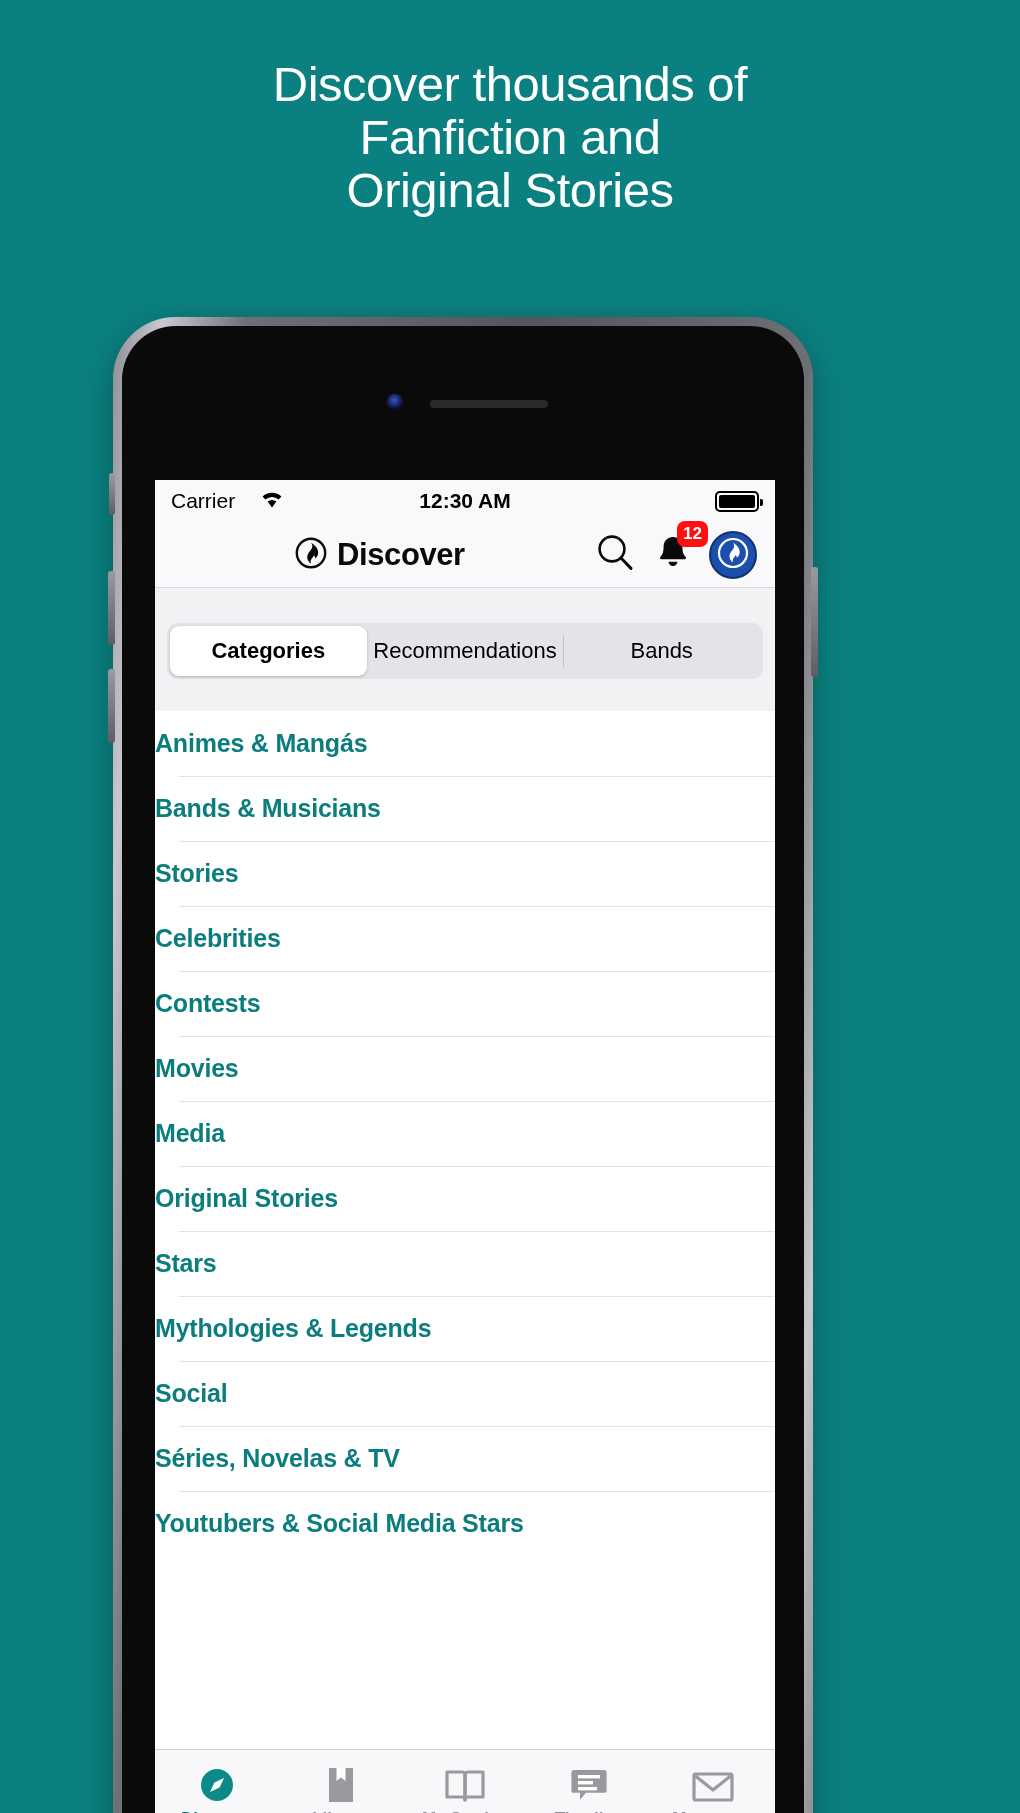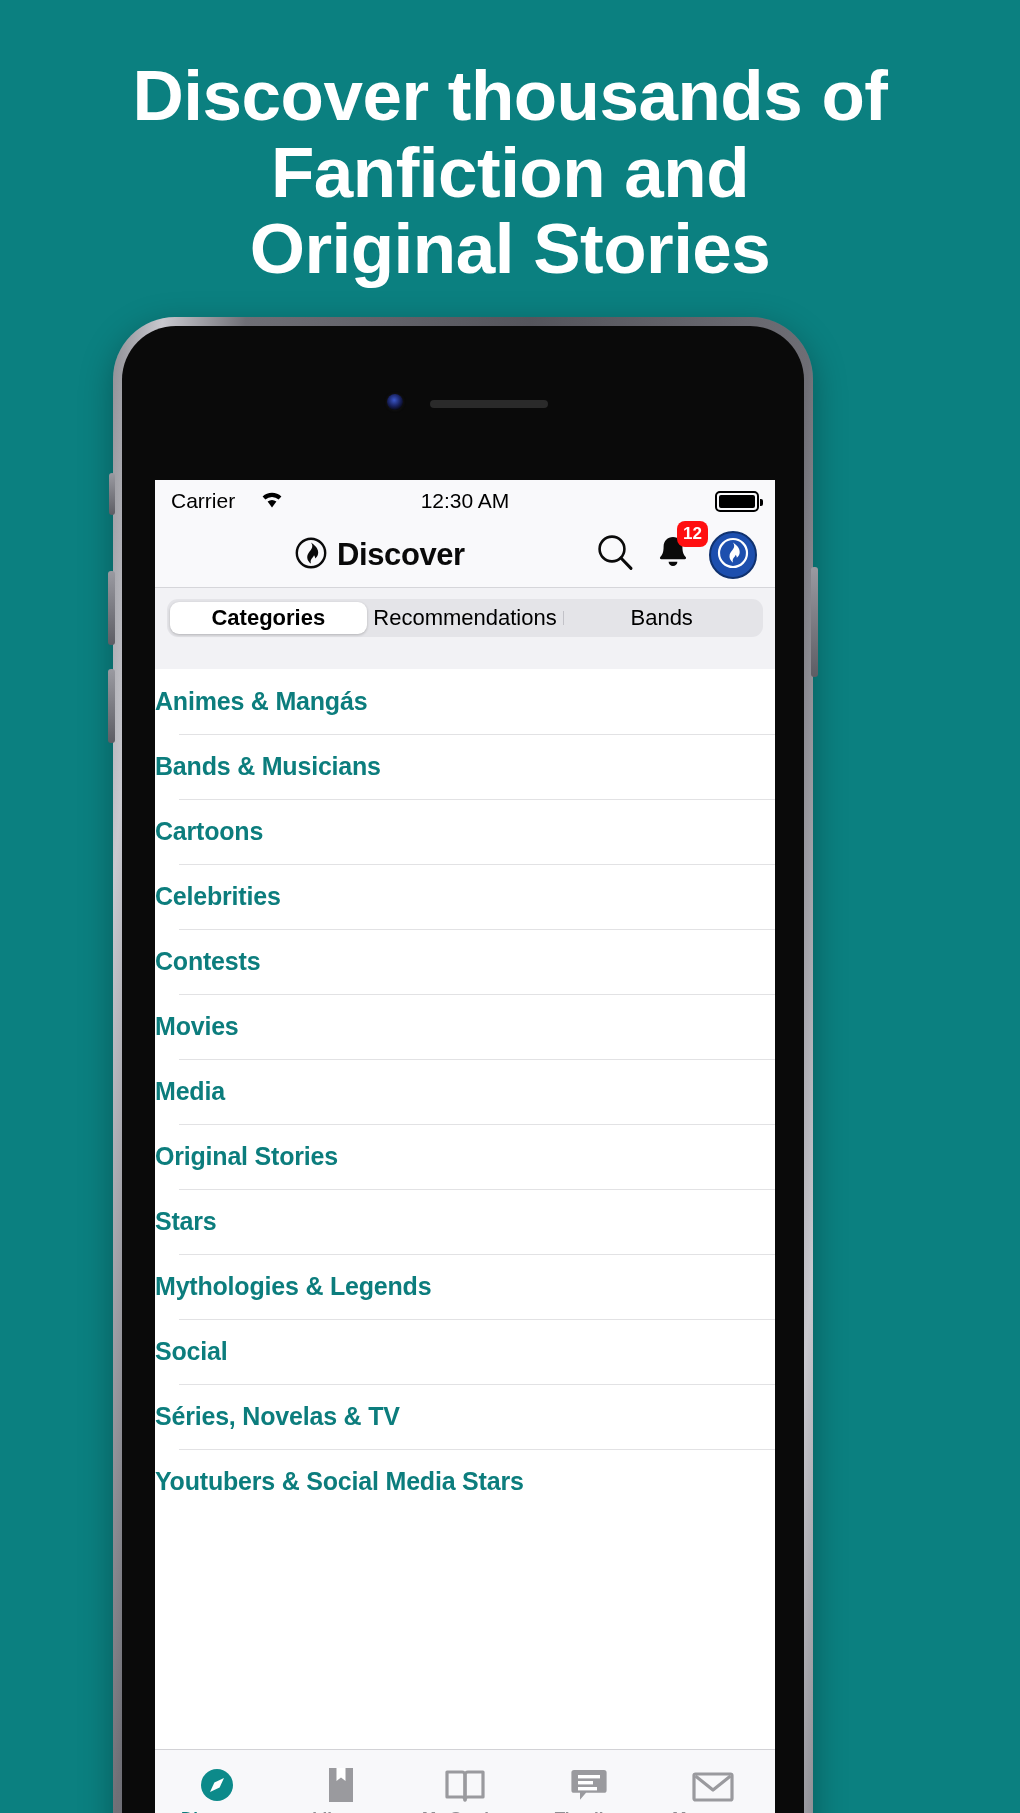--- a/index.html
+++ b/index.html
@@ -17,23 +17,23 @@
   }
 
   
   .headline {
     position: absolute;
     top: 58px;
     left: 0;
     width: 1020px;
     text-align: center;
     color: #ffffff;
-    font-size: 71px;
+    font-size: 49px;
     line-height: 1.08;
-    font-weight: 700;
+    font-weight: 400;
     letter-spacing: -0.5px;
     white-space: pre-line;
   }
 
   
   .phone {
     position: absolute;
     left: 113px;
     top: 317px;
     width: 700px;
@@ -107,21 +107,21 @@
     font-size: 21px;
     color: #000;
     position: relative;
     flex: 0 0 auto;
   }
   .sb-left { display: flex; align-items: center; gap: 24px; }
   .sb-time {
     position: absolute;
     left: 0; right: 0;
     text-align: center;
-    font-weight: 400;
+    font-weight: 700;
     font-size: 21px;
     pointer-events: none;
   }
   .sb-right { margin-left: auto; display: flex; align-items: center; }
   .battery {
     width: 44px; height: 21px;
     border: 2px solid #000;
     border-radius: 5px;
     position: relative;
     padding: 2px;
@@ -198,23 +198,24 @@
   
   .segwrap {
     background: #f2f2f5;
     padding: 11px 12px 12px;
     flex: 0 0 auto;
   }
   .segmented {
     display: flex;
     background: #e4e4e8;
     border-radius: 11px;
-    height: 38px;
+    height: 56px;
     padding: 3px;
     position: relative;
+    margin-top: 24px;
   }
   .seg {
     flex: 1;
     display: flex;
     align-items: center;
     justify-content: center;
     font-size: 22px;
     color: #000;
     border-radius: 9px;
     position: relative;
@@ -381,21 +382,21 @@
       <div class="seg-spacer"></div>
 
       <div class="list">
         <div class="list-item">
             <span class="list-item-label">Animes &amp; Mangás</span>
           </div>
         <div class="list-item">
             <span class="list-item-label">Bands &amp; Musicians</span>
           </div>
         <div class="list-item">
-            <span class="list-item-label">Cartoons</span>
+            <span class="list-item-label">Stories</span>
           </div>
         <div class="list-item">
             <span class="list-item-label">Celebrities</span>
           </div>
         <div class="list-item">
             <span class="list-item-label">Contests</span>
           </div>
         <div class="list-item">
             <span class="list-item-label">Movies</span>
           </div>

